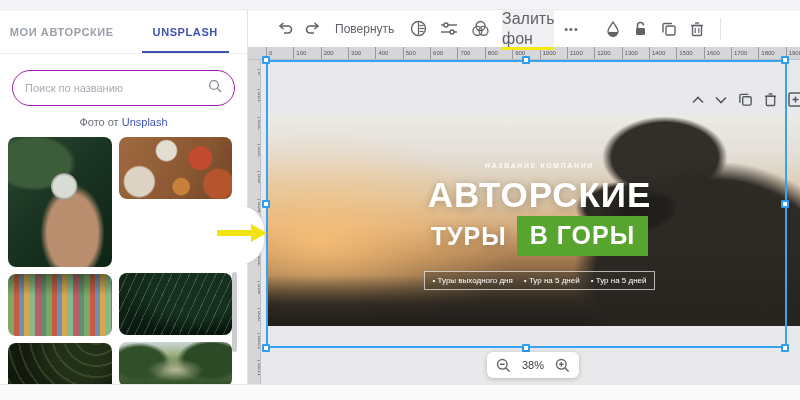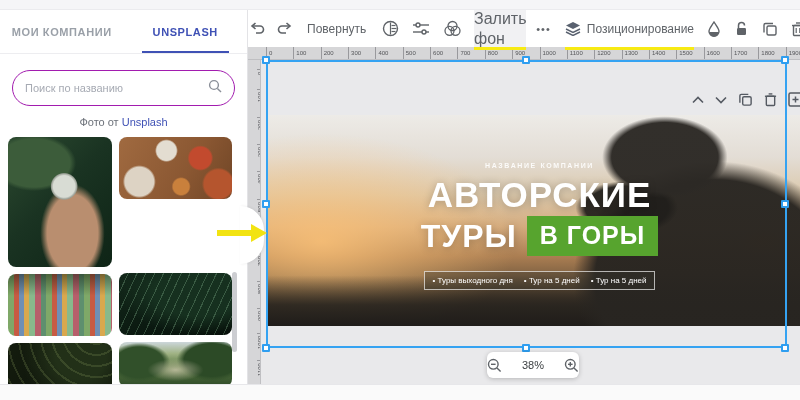--- a/index.html
+++ b/index.html
@@ -94,44 +94,44 @@
       radial-gradient(ellipse 80px 42px at 66% 44%, rgba(32,30,27,.92) 52%, rgba(32,30,27,0) 64%),
       radial-gradient(ellipse 220px 185px at 82% 78%, rgba(40,37,33,.97) 54%, rgba(40,37,33,0) 64%),
       radial-gradient(ellipse 34px 20px at 91% 60%, rgba(235,145,62,.75), rgba(235,145,62,0) 70%),
       linear-gradient(180deg, rgba(0,0,0,0) 76%, rgba(40,36,31,.9) 90%, #201d1a 100%),
       radial-gradient(ellipse 270px 150px at 10% 60%, rgba(255,196,120,.8), rgba(255,196,120,0) 72%),
       linear-gradient(180deg,#edebe7 0%,#e3ddd5 20%,#dbc8ab 38%,#d4ab7e 53%,#ab7e52 67%,#6e563c 80%,#423627 91%,#2a2521 100%); }
   #banner-text { position:absolute; left:0; top:0; width:100%; height:100%; display:flex; flex-direction:column; align-items:center; padding-top:47px; }
   #company { font-size:7px; letter-spacing:1.6px; color:rgba(255,255,255,.88); font-weight:bold; }
   #title1 { font-size:35px; font-weight:bold; color:#fff; letter-spacing:1px; line-height:1.12; margin-top:6px; text-shadow:0 1px 8px rgba(0,0,0,.25); }
   #title-row { display:flex; align-items:center; gap:10px; margin-top:2px; }
-  #title2 { font-size:32px; font-weight:bold; color:#fff; letter-spacing:1px; text-shadow:0 1px 8px rgba(0,0,0,.25); }
+  #title2 { font-size:25px; font-weight:bold; color:#fff; letter-spacing:1px; text-shadow:0 1px 8px rgba(0,0,0,.25); }
   #badge { background:#57a42e; color:#fff; font-size:25px; font-weight:bold; letter-spacing:1px; padding:5px 13px 6px 13px; }
   #tags { display:flex; gap:11px; margin-top:15px; border:1px solid rgba(255,255,255,.65); background:rgba(55,55,45,.35); padding:4px 8px; }
   .tag { font-size:8px; color:#fff; white-space:nowrap; }
 
   #obj-actions { left:692px; top:92px; display:flex; align-items:center; gap:11px; z-index:4; color:#555a62; }
   #obj-actions .tb { padding:0; }
 
-  #zoom-pill { left:487px; top:352px; width:92px; height:26px; background:#fff; border-radius:6px; box-shadow:0 1px 5px rgba(0,0,0,.22); display:flex; align-items:center; justify-content:space-between; gap:11px; z-index:7; }
+  #zoom-pill { left:487px; top:352px; width:92px; height:26px; background:#fff; border-radius:6px; box-shadow:0 1px 5px rgba(0,0,0,.22); display:flex; align-items:center; justify-content:center; gap:11px; z-index:7; }
   #zoom-level { font-size:11px; color:#3c4043; }
 
   #collapse-tab { left:240px; top:206px; width:24px; height:58px; background:#fff; border-radius:0 30px 30px 0; z-index:5; box-shadow:1px 0 3px rgba(0,0,0,.08); cursor:pointer; }
   #arrow { left:215px; top:221px; z-index:9; }
 </style>
 </head>
 <body>
 
 <div id="stage">
 
   <div class="abs" id="top-strip"></div>
 
   <div class="abs" id="sidebar">
     <div id="tabs">
-      <div class="tab">МОИ КОМПАНИИ</div>
+      <div class="tab">МОИ АВТОРСКИЕ</div>
       <div class="tab active">UNSPLASH</div>
     </div>
     <div id="search-wrap">
       <input type="text" placeholder="Поиск по названию" style="">
       <span>
         <svg width="14" height="14" viewBox="0 0 14 14">
             <circle cx="6" cy="6" r="4.4" fill="none" stroke="#8a8f98" stroke-width="1.4"></circle>
             <line x1="9.4" y1="9.4" x2="13" y2="13" stroke="#8a8f98" stroke-width="1.4"></line>
           </svg>
       </span>
@@ -196,30 +196,20 @@
       <span>
         <svg width="19" height="17" viewBox="0 0 19 17">
             <circle cx="9.5" cy="6" r="4.5" fill="none" stroke="#5f6368" stroke-width="1.3"></circle>
             <circle cx="6.5" cy="10.8" r="4.5" fill="none" stroke="#5f6368" stroke-width="1.3"></circle>
             <circle cx="12.5" cy="10.8" r="4.5" fill="none" stroke="#5f6368" stroke-width="1.3"></circle>
           </svg>
       </span>
     </button>
     <button class="tb tb-txt" id="fill-bg">Залить фон</button>
     <button class="tb" style="margin:0 14px 0 10px; font-size:11px; letter-spacing:1px;">•••</button>
-    <button class="tb tb-txt" id="positioning">
-      <span>
-        <svg width="16" height="15" viewBox="0 0 16 15">
-            <polygon points="8,1 15,4.5 8,8 1,4.5" fill="#5a6270"></polygon>
-            <polyline points="1,8 8,11.5 15,8" fill="none" stroke="#5a6270" stroke-width="1.4"></polyline>
-            <polyline points="1,11 8,14.5 15,11" fill="none" stroke="#5a6270" stroke-width="1.4"></polyline>
-          </svg>
-      </span>
-      <span>Позиционирование</span>
-    </button>
     <button class="tb" style="margin-left:13px">
       <span>
         <svg width="14" height="16" viewBox="0 0 14 16">
             <path d="M7 1 C9.5 5 12 7.5 12 10.3 A5 5 0 0 1 2 10.3 C2 7.5 4.5 5 7 1 Z" fill="none" stroke="#5f6368" stroke-width="1.4"></path>
             <path d="M2.4 11 A4.6 4.6 0 0 0 11.6 11 Z" fill="#5f6368"></path>
           </svg>
       </span>
     </button>
     <button class="tb" style="margin-left:13px">
       <span>

